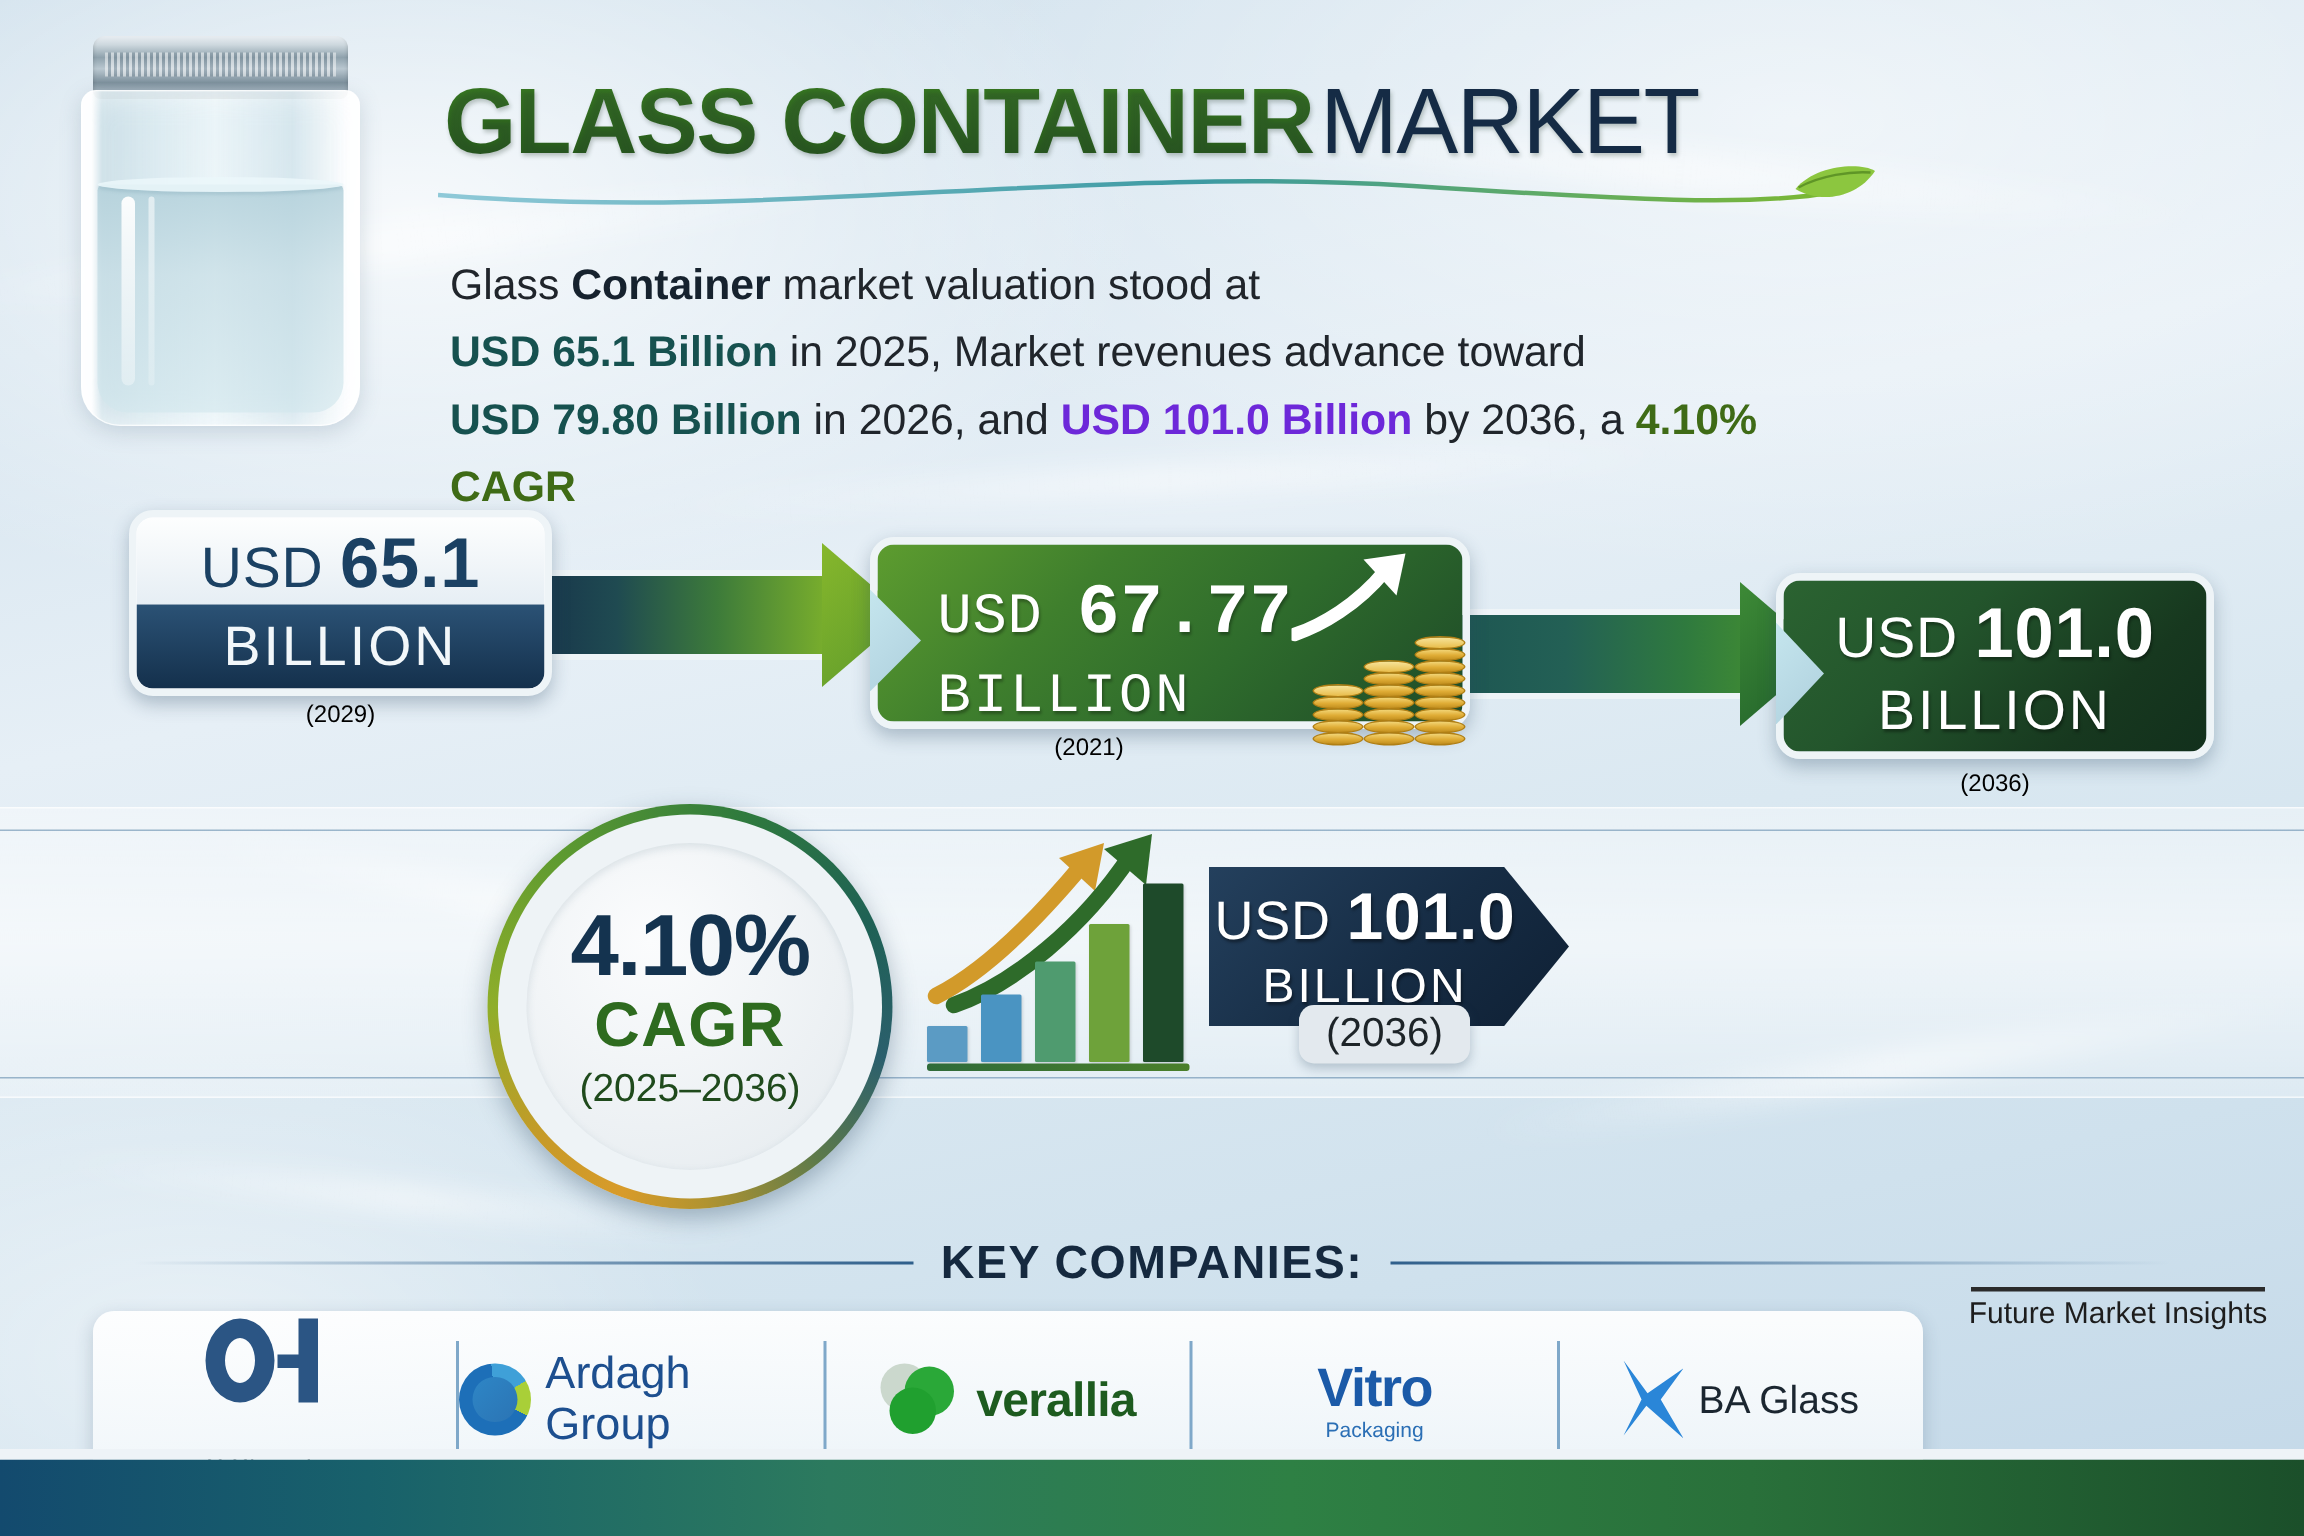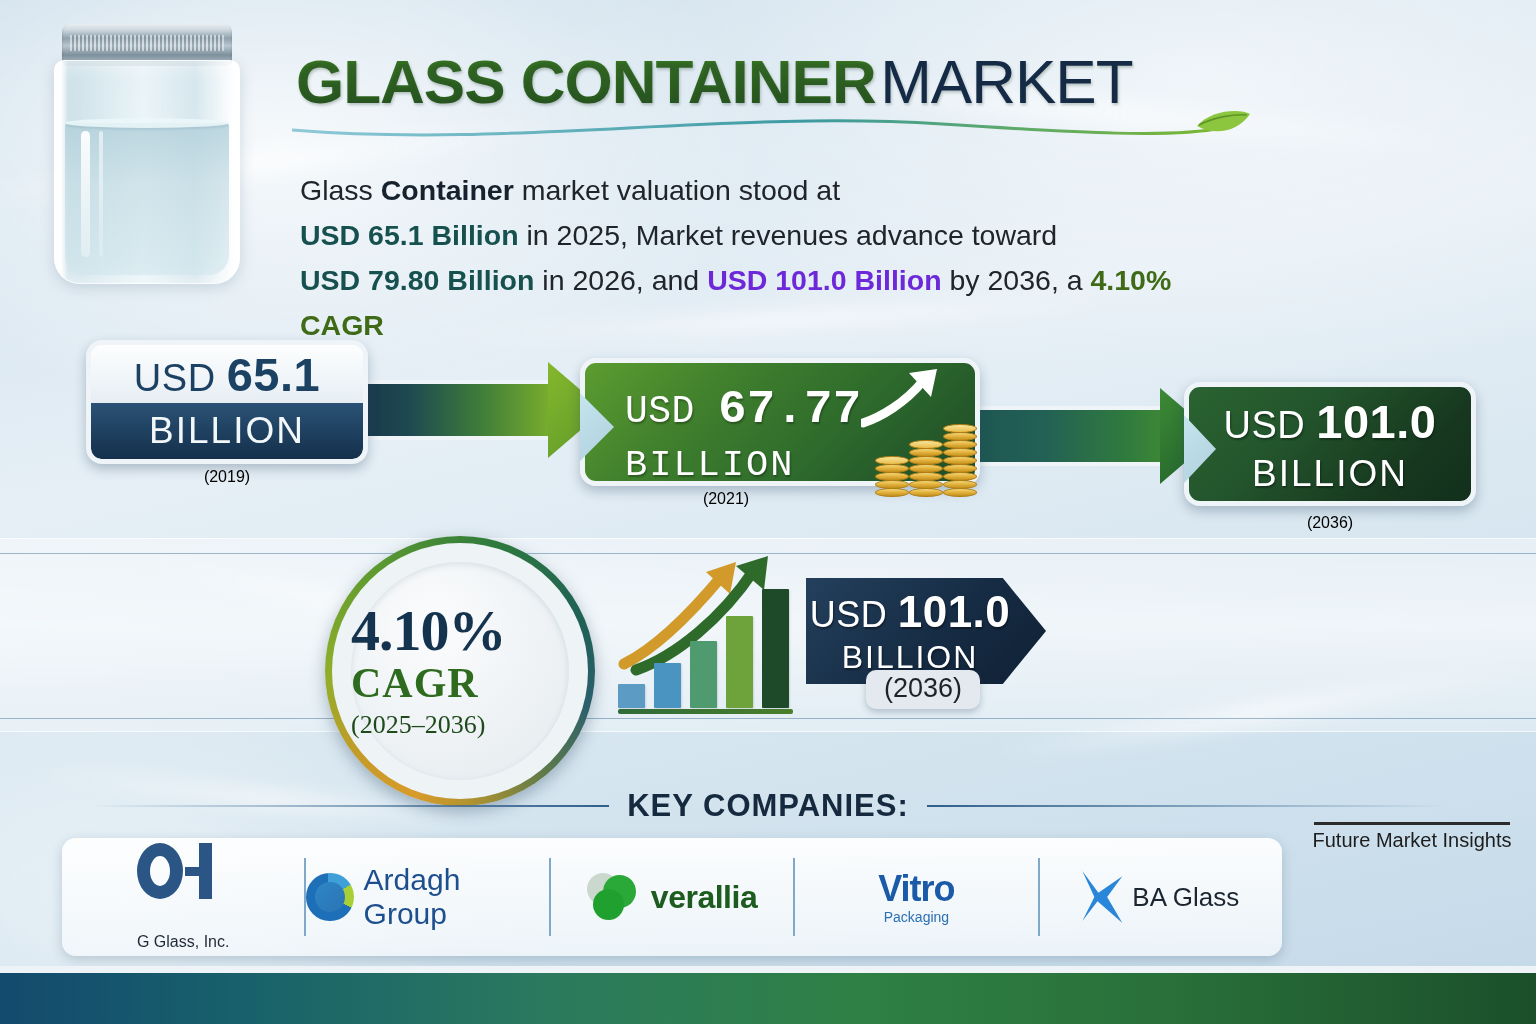--- a/index.html
+++ b/index.html
@@ -141,22 +141,22 @@
   .card3 .lbl-top{ text-shadow:1px 2px 2px rgba(0,0,0,.35); }
   .card3 .lbl-bot{ color:#fff; text-shadow:1px 2px 2px rgba(0,0,0,.35); margin-top:4px; }
 
   
   .cagr{ position:absolute; left:325px; top:536px; width:270px; height:270px; border-radius:50%;
       background:conic-gradient(from 200deg,#d89b2a 0deg,#c79a28 28deg,#8fae2a 70deg,#5d9a30 120deg,#2f7a3d 175deg,#1f6155 225deg,#2b5f6d 265deg,#5d7a4a 300deg,#b09330 335deg,#d89b2a 360deg);
       box-shadow:0 6px 16px rgba(40,70,95,.35); display:flex; align-items:center; justify-content:center; }
   .cagr::before{ content:""; position:absolute; inset:7px; border-radius:50%; background:#eef3f6; }
   .cagr .inner{ position:absolute; inset:26px; border-radius:50%;
       background:radial-gradient(circle at 38% 30%,#fbfcfd,#e4eaee);
-      display:flex; flex-direction:column; justify-content:center;
-      box-shadow:inset 0 2px 6px rgba(90,120,140,.18);font-family:Liberation Serif, serif; }
+      display:flex; flex-direction:column; align-items:center; justify-content:center;
+      box-shadow:inset 0 2px 6px rgba(90,120,140,.18); }
   .cagr .pct{ font-size:58px; font-weight:bold; color:#14334f; letter-spacing:-1px; line-height:1; }
   .cagr .wd{ font-size:42px; font-weight:bold; color:#2e6b1f; letter-spacing:1px; margin-top:2px; line-height:1; }
   .cagr .rng{ font-size:26px; color:#1f4a1c; margin-top:6px; }
 
   
   .chart{ position:absolute; left:618px; top:552px; width:180px; height:170px; }
   .bars{ position:absolute; left:0; bottom:14px; width:175px; height:130px; display:flex; align-items:flex-end; gap:9px; }
   .bars div{ width:27px; border-radius:1px; box-shadow:1px 1px 2px rgba(0,0,0,.12); }
   .axis{ position:absolute; left:0; bottom:8px; width:175px; height:5px;
       background:linear-gradient(90deg,#2f6b3a,#4a7f2a); border-radius:2px; }
@@ -170,21 +170,21 @@
       display:flex; flex-direction:column; align-items:center; justify-content:center;
       padding-right:32px; }
   .banner .lbl-top{ font-size:36px; text-shadow:1px 2px 2px rgba(0,0,0,.4); }
   .banner .lbl-top b{ font-size:44px; }
   .banner .lbl-bot{ color:#fff; font-size:32px; text-shadow:1px 2px 2px rgba(0,0,0,.4); margin-top:2px; }
   .banner-yr{ position:absolute; left:866px; top:670px;
       background:#e3e9ee; border-radius:10px; padding:3px 18px 5px;
       font-size:27px; color:#1d2428; box-shadow:0 3px 7px rgba(40,70,95,.28); }
 
   
-  .kc-wrap{ position:absolute; left:0; top:788px; width:1536px; }
+  .kc-wrap{ position:absolute; left:0; top:824px; width:1536px; }
   .kc-head{ display:flex; align-items:center; justify-content:center; gap:18px; }
   .kc-head .ln{ height:2px; width:520px; background:linear-gradient(90deg,rgba(30,70,110,0),#2f5f8b); }
   .kc-head .ln.r{ background:linear-gradient(90deg,#2f5f8b,rgba(30,70,110,0)); }
   .kc-title{ font-size:31px; font-weight:bold; color:#15293f; letter-spacing:1px; white-space:nowrap; }
 
   .logos{ position:absolute; left:62px; top:50px; width:1220px; height:118px;
       background:linear-gradient(180deg,rgba(255,255,255,.92),rgba(243,248,251,.82));
       border-radius:14px; box-shadow:0 4px 12px rgba(40,70,95,.22);
       display:flex; align-items:center; }
   .logo-cell{ flex:1; display:flex; align-items:center; justify-content:center; gap:10px; height:78px;
@@ -301,21 +301,21 @@
   </div>
 
   <div class="card card1">
     <div class="half-t">
       <span class="lbl-top"><span>USD </span><b>65.1</b></span>
     </div>
     <div class="half-b">
       <span class="lbl-bot">BILLION</span>
     </div>
   </div>
-  <div class="yr" style="position:absolute;left:227px;top:128px;transform:translateX(-50%);">(2019)</div>
+  <div class="yr" style="position:absolute;left:227px;top:128px;transform:translateX(-50%);">(2029)</div>
 
   <div class="card card2">
     <div class="notch"></div>
     <div class="txt">
       <div class="lbl-top"><span>USD </span><b>67.77</b></div>
       <div class="lbl-bot">BILLION</div>
     </div>
     <svg class="uparrow" viewBox="0 0 86 62">
       <path d="M2,56 C20,50 44,36 62,14" fill="none" stroke="#fff" stroke-width="9" stroke-linecap="round"></path>
       <path d="M48,6 L76,2 L70,30 Z" fill="#fff"></path>

